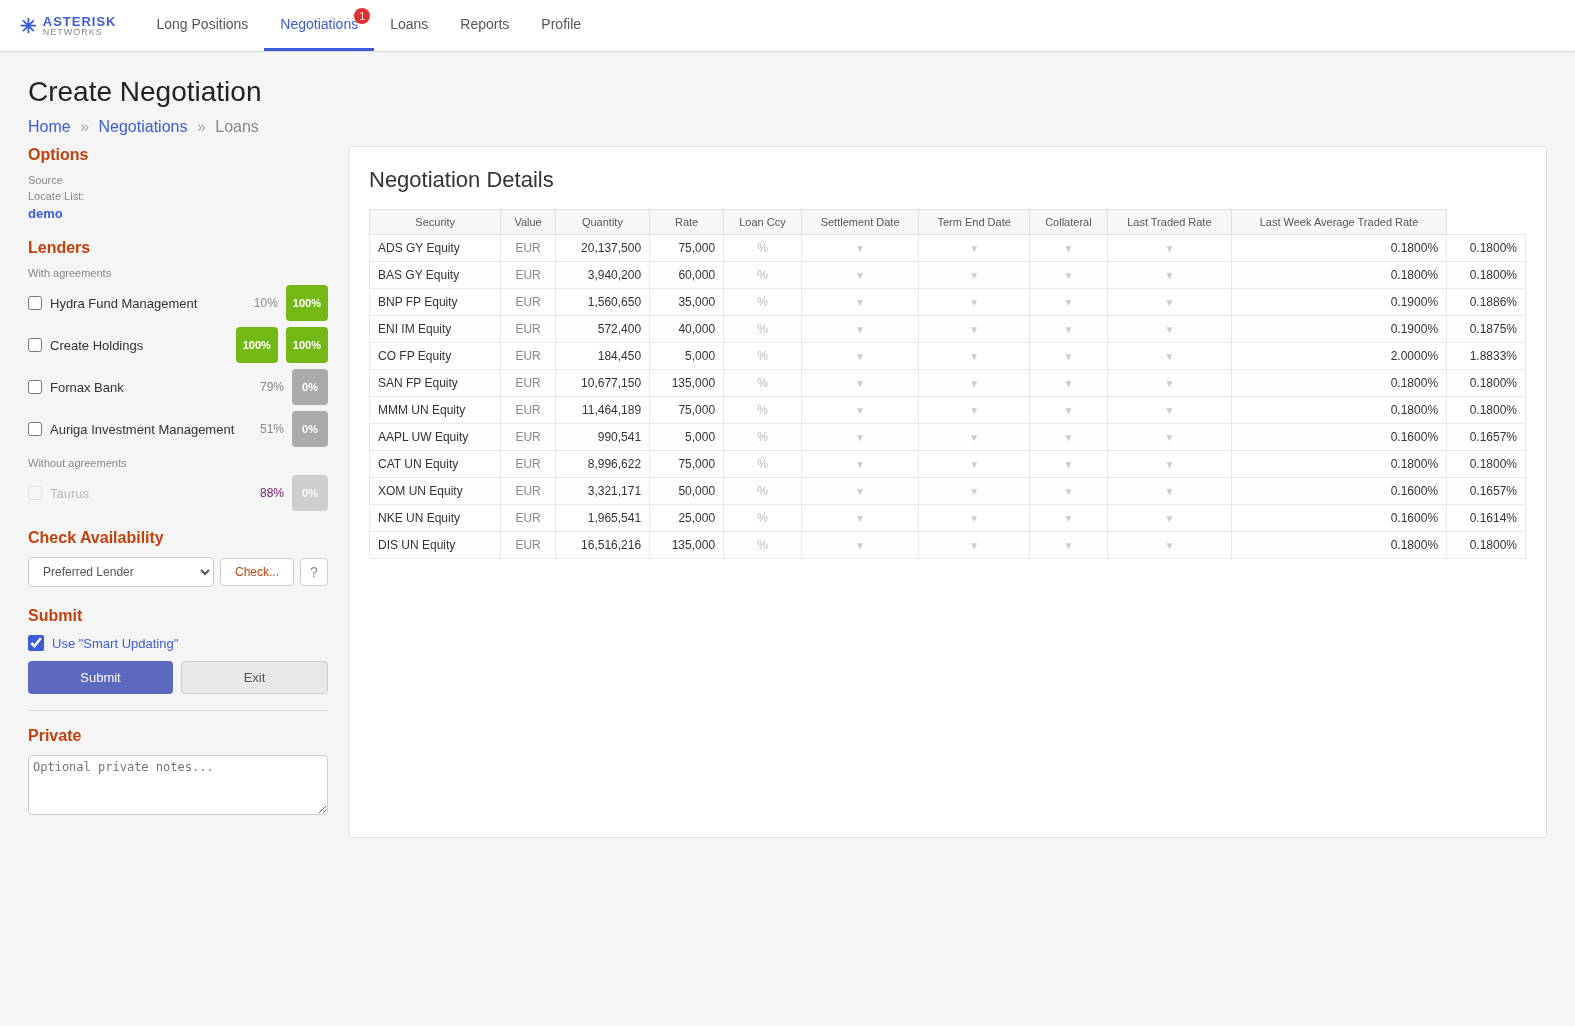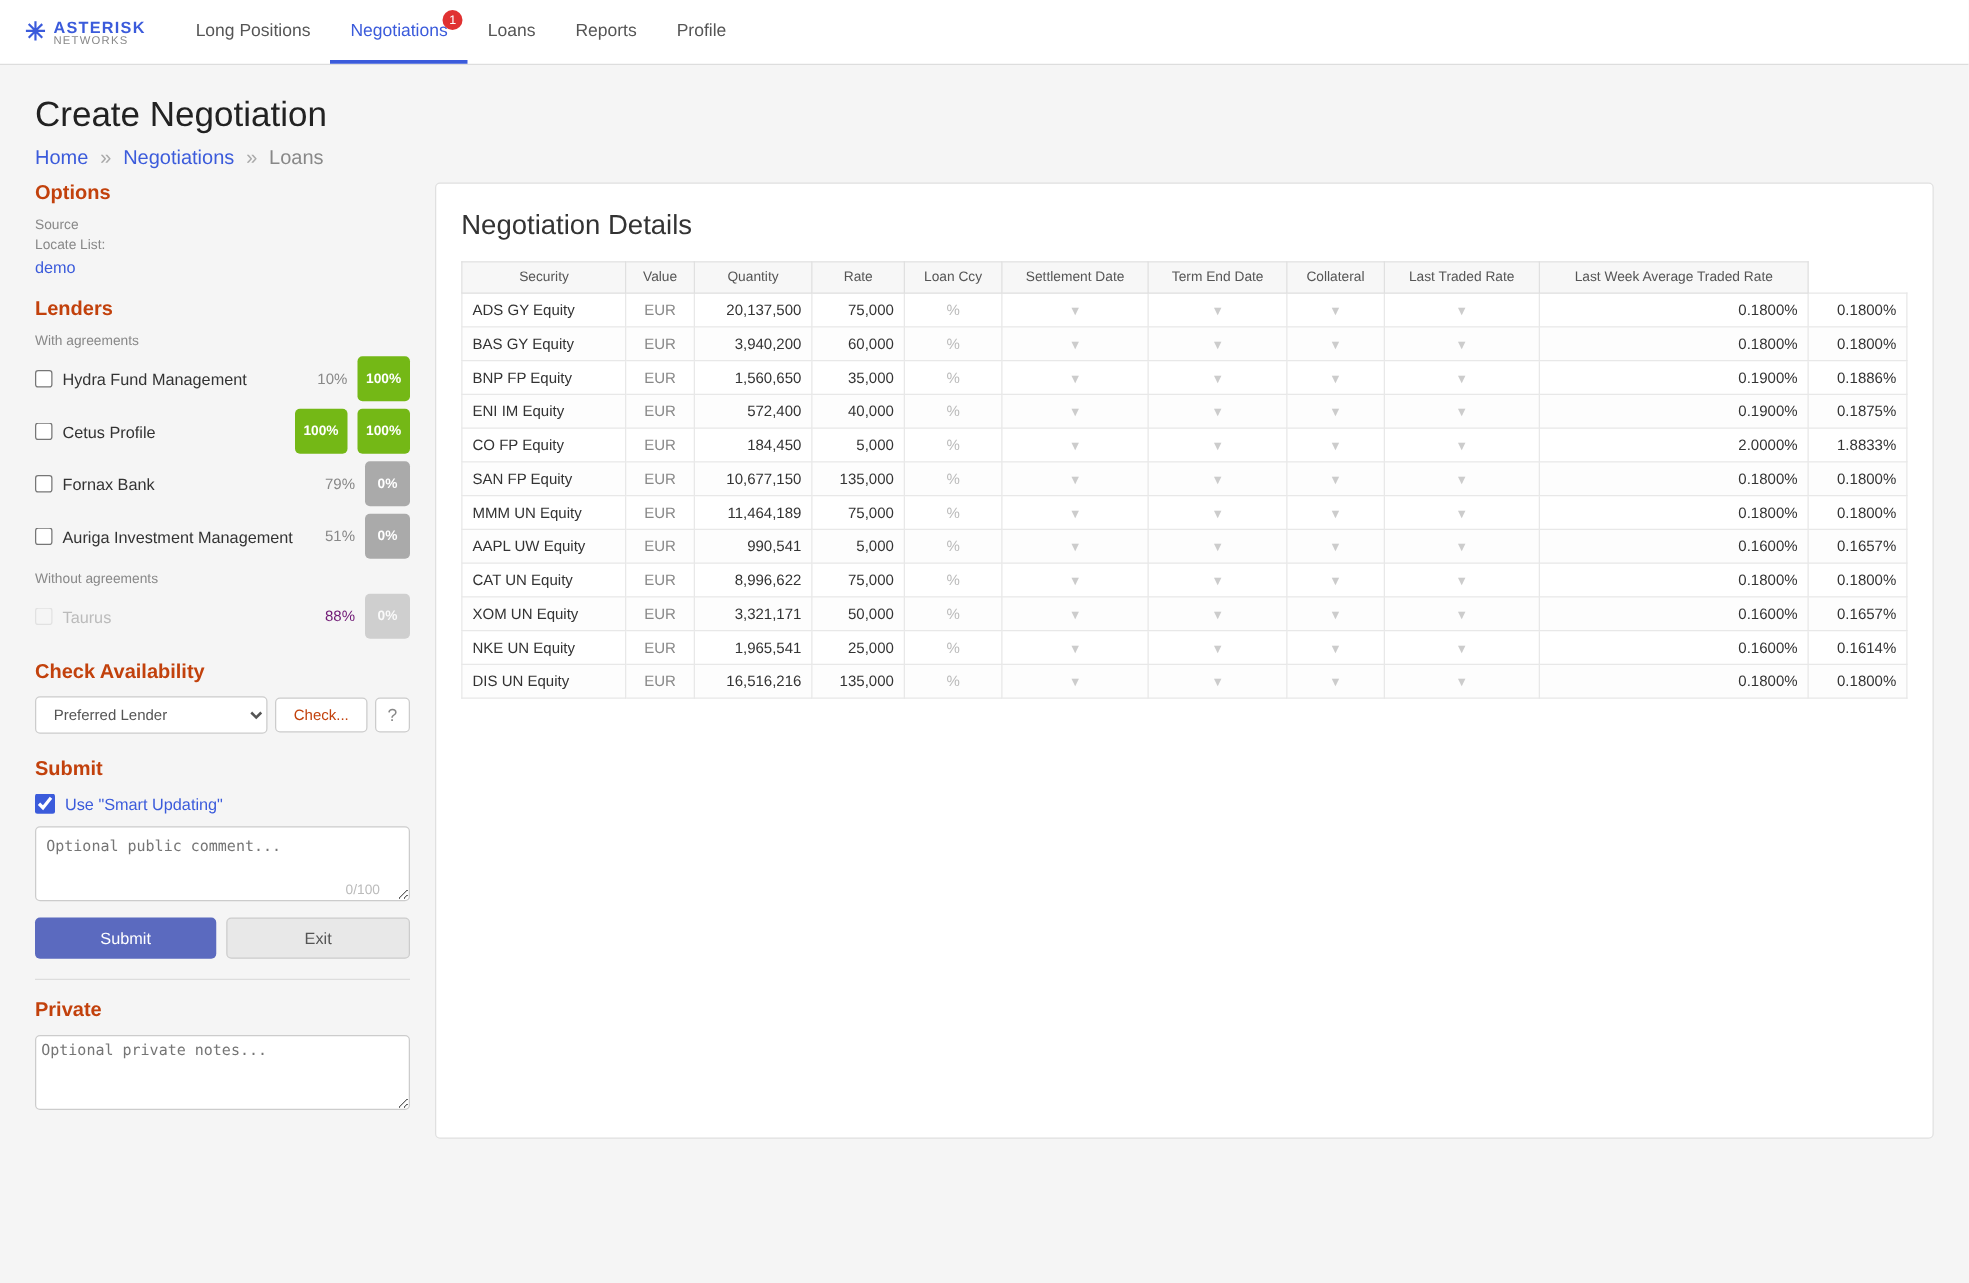--- a/index.html
+++ b/index.html
@@ -115,21 +115,21 @@
     }
     .sub-label {
       font-size: 11px;
       color: #888;
       margin-bottom: 4px;
     }
     .demo-link {
       color: #3b5bdb;
       text-decoration: none;
       font-size: 13px;
-      font-weight: 400;
+      font-weight: 700;
       text-align: center;
     }
     .options-section { margin-bottom: 18px; }
     .lenders-section { margin-bottom: 18px; }
     .lender-group-label {
       font-size: 11px;
       color: #888;
       margin: 10px 0 6px 0;
     }
     .lender-row {
@@ -397,21 +397,21 @@
         <div class="lender-group-label">With agreements</div>
 
         <div class="lender-row">
           <input type="checkbox" style="">
           <span class="lender-name">Hydra Fund Management</span>
           <span class="lender-pct">10%</span>
           <span class="badge badge-green">100%</span>
         </div>
         <div class="lender-row">
           <input type="checkbox" style="">
-          <span class="lender-name">Cetus Profile</span>
+          <span class="lender-name">Create Holdings</span>
           <span class="lender-pct"></span>
           <span class="badge badge-green">100%</span>
           <span class="badge badge-green">100%</span>
         </div>
         <div class="lender-row">
           <input type="checkbox" style="">
           <span class="lender-name">Fornax Bank</span>
           <span class="lender-pct">79%</span>
           <span class="badge badge-gray">0%</span>
         </div>
@@ -440,24 +440,20 @@
           <button class="btn-check">Check...</button>
           <button class="btn-question">?</button>
         </div>
       </div>
 
       <div class="submit-section">
         <div class="section-title">Submit</div>
         <div class="smart-update-row">
           <input type="checkbox" checked="" style="">
           <label class="smart-update-label">Use "Smart Updating"</label>
-        </div>
-        <div class="textarea-wrapper">
-          <textarea class="comment-textarea" placeholder="Optional public comment..." style=""></textarea>
-          <span class="char-count">0/100</span>
         </div>
         <div class="submit-buttons">
           <button class="btn-submit">Submit</button>
           <button class="btn-exit">Exit</button>
         </div>
       </div>
 
       <hr class="divider">
 
       <div class="private-section">

